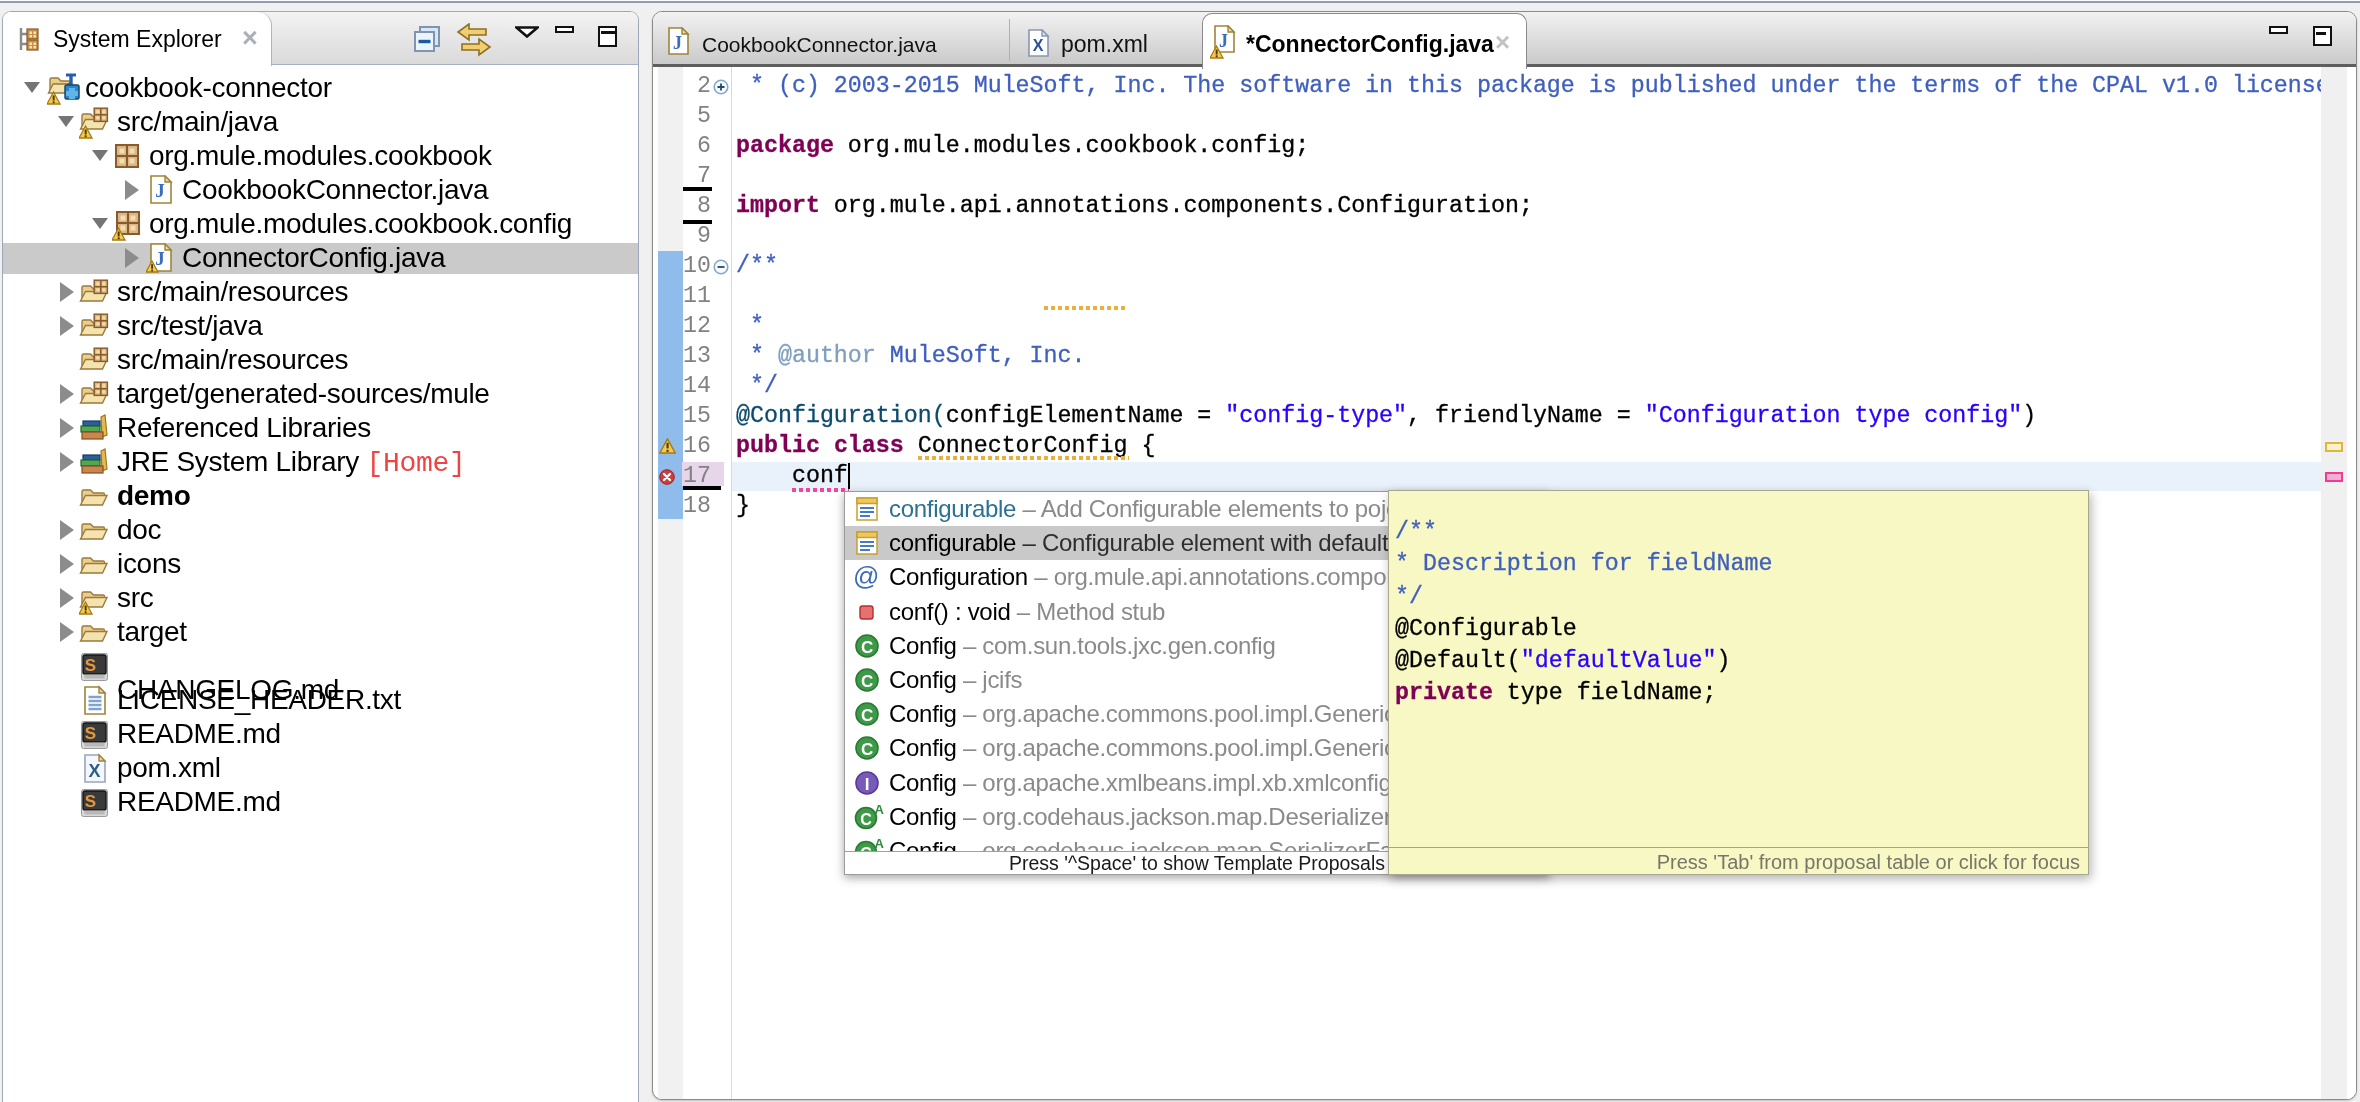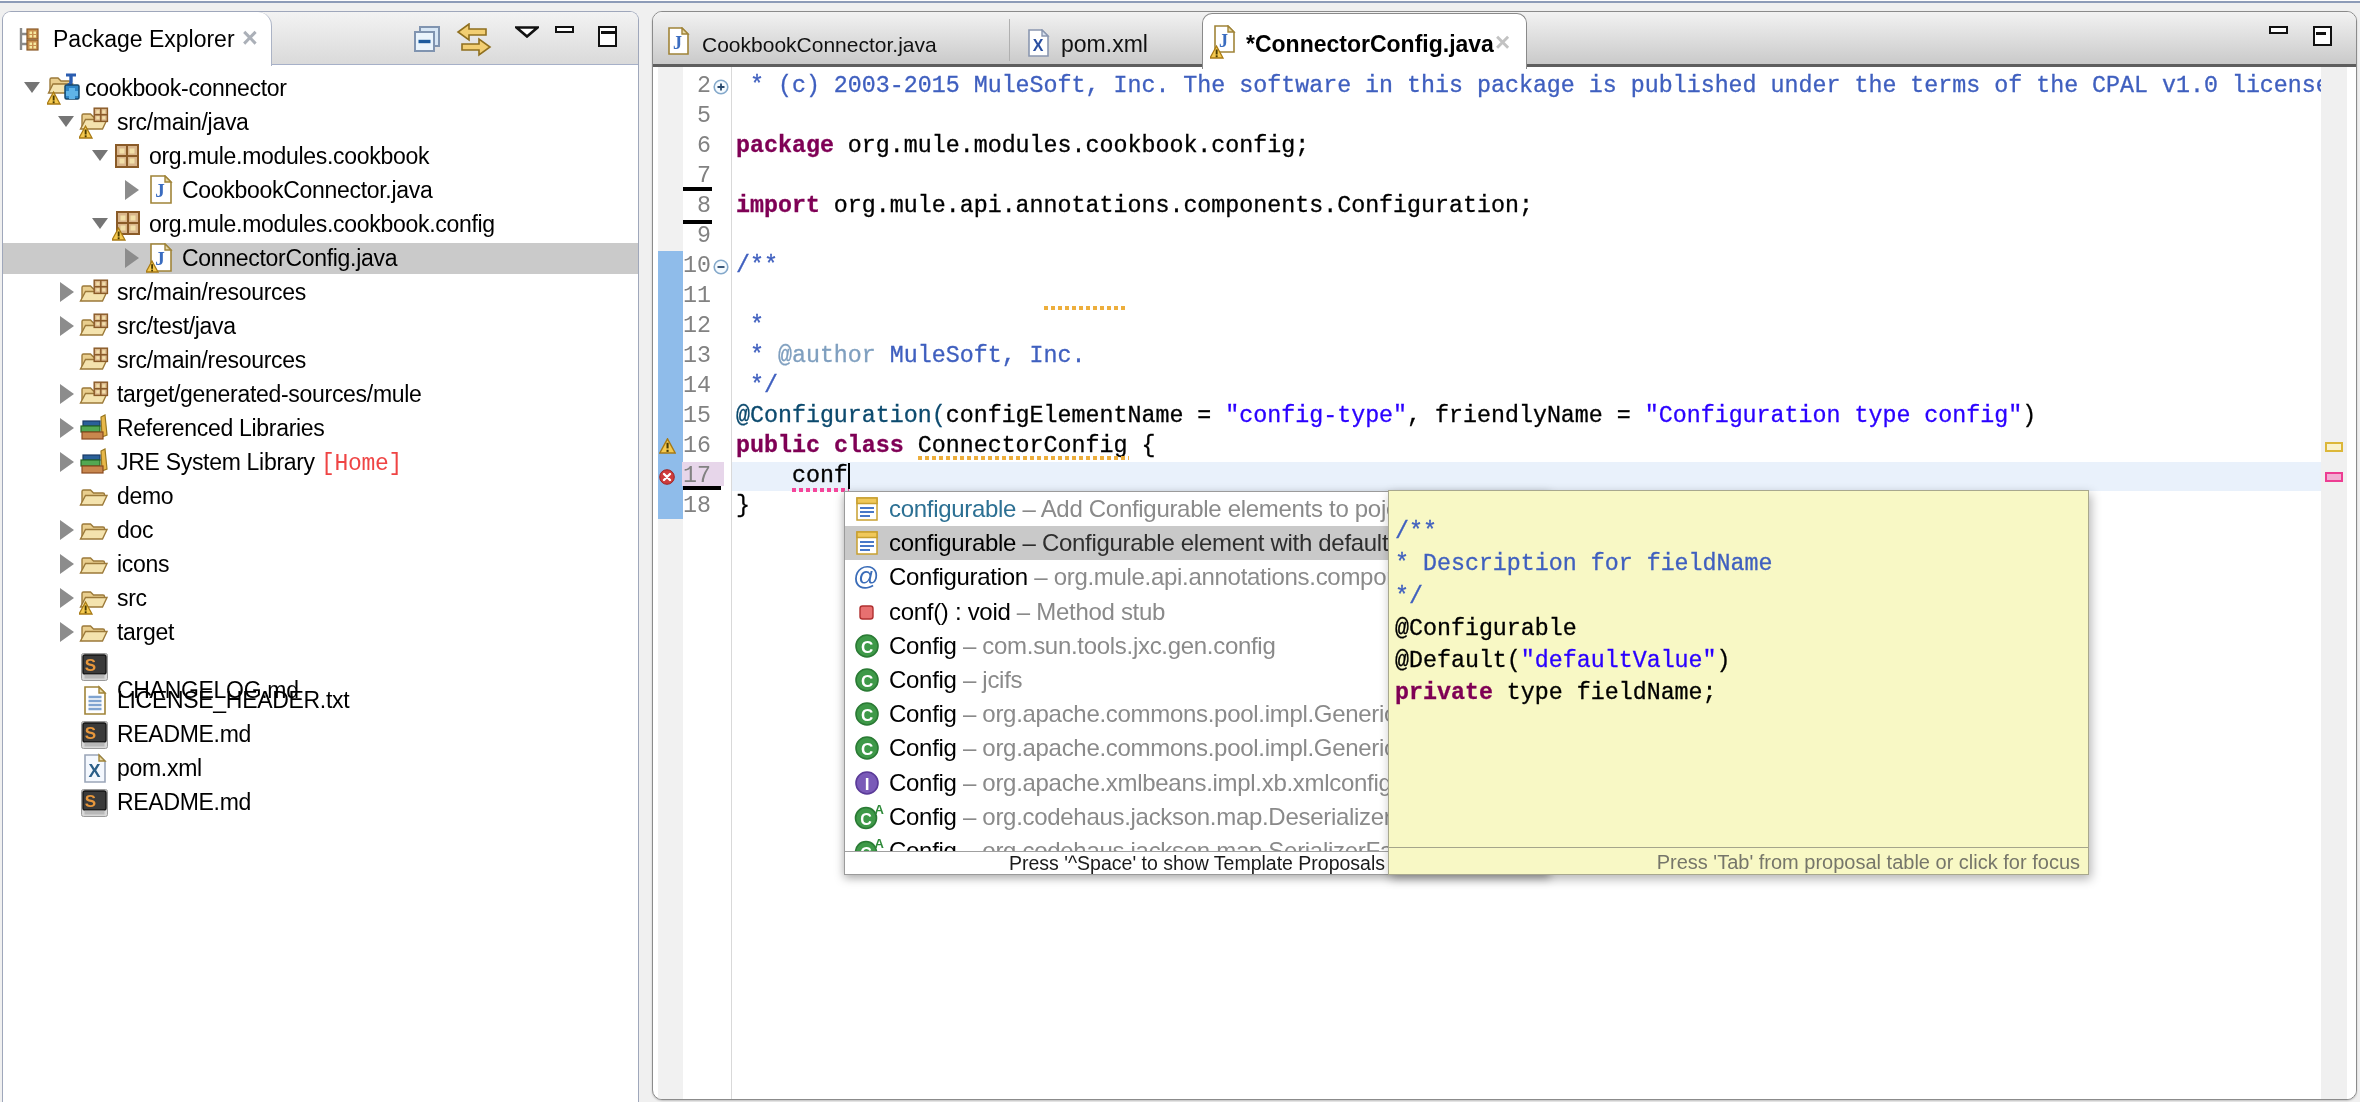--- a/index.html
+++ b/index.html
@@ -6,21 +6,21 @@
   body{width:2360px;height:1102px;background:#F0F0F0;font-family:"Liberation Sans",sans-serif;}
   #root{position:relative;width:2360px;height:1102px;overflow:hidden;}
   .abs{position:absolute;}
   .mono{font-family:"Liberation Mono",monospace;}
   .kw{color:#7F0055;font-weight:bold;}
   .str{color:#2A00FF;}
   .doc{color:#3F5FBF;}
   .tag{color:#7F9FBF;}
   .anno{color:#0c4a6e;}
   .cl{position:absolute;left:735px;white-space:pre;font-family:"Liberation Mono",monospace;font-size:23.3px;line-height:30px;height:30px;color:#000;-webkit-text-stroke:0.3px;}
-  .trow{position:absolute;height:30px;line-height:30px;font-size:23px;letter-spacing:-0.3px;color:#000;white-space:pre;}
+  .trow{position:absolute;height:30px;line-height:30px;font-size:28px;letter-spacing:-0.3px;color:#000;white-space:pre;}
   .tri-d{position:absolute;width:0;height:0;border-left:8px solid transparent;border-right:8px solid transparent;border-top:11px solid #757575;}
   .tri-r{position:absolute;width:0;height:0;border-top:10px solid transparent;border-bottom:10px solid transparent;border-left:14px solid #8C8C8C;}
   .licon{position:absolute;}
   .prow{position:absolute;left:0;height:34px;line-height:34px;font-size:24px;letter-spacing:-0.3px;white-space:pre;}
   .pname{color:#000;}
   .pdesc{color:#8A8A8A;}
 </style>
 </head>
 <body>
 <div id="root">
@@ -43,21 +43,21 @@
         <rect x="10.5" y="4.5" width="2.5" height="2.5" fill="#F7E9A0"></rect>
           <rect x="14.5" y="4.5" width="2.5" height="2.5" fill="#F7E9A0"></rect>
         <rect x="10.5" y="8" width="2.5" height="2.5" fill="#F7E9A0"></rect>
           <rect x="14.5" y="8" width="2.5" height="2.5" fill="#F7E9A0"></rect>
         <rect x="8" y="13" width="11" height="10" fill="#C78F4F" stroke="#8A5A28" stroke-width="1.2"></rect>
         <rect x="10.5" y="15.5" width="2.5" height="2.5" fill="#F7E9A0"></rect>
           <rect x="14.5" y="15.5" width="2.5" height="2.5" fill="#F7E9A0"></rect>
         <rect x="10.5" y="19" width="2.5" height="2.5" fill="#F7E9A0"></rect>
           <rect x="14.5" y="19" width="2.5" height="2.5" fill="#F7E9A0"></rect>
       </svg>
-      <div class="abs" style="left:52px;top:24px;height:28px;line-height:28px;font-size:23px;color:#000;">Package Explorer</div>
+      <div class="abs" style="left:52px;top:24px;height:28px;line-height:28px;font-size:23px;color:#000;">System Explorer</div>
       <div class="abs" style="left:241px;top:23px;height:28px;line-height:28px;font-size:27px;color:#ABB0B8;font-weight:bold;">×</div>
 
       <svg class="abs" style="left:412px;top:24px;" width="30" height="28" viewBox="0 0 30 28">
         <rect x="7" y="2" width="19" height="19" fill="#D8E7F5" stroke="#8094B0" stroke-width="2"></rect>
         <rect x="2" y="7" width="19" height="19" fill="#EAF4FC" stroke="#8094B0" stroke-width="2"></rect>
         <rect x="5.5" y="14.8" width="12" height="3.4" fill="#1B5A9E"></rect>
       </svg>
       <svg class="abs" style="left:455px;top:22px;" width="36" height="34" viewBox="0 0 36 34">
         <path d="M13 1 L13 6 L30 6 L30 12 L13 12 L13 17 L2 9 Z" fill="#F2CE72" stroke="#8F6F1F" stroke-width="1.6"></path>
         <path d="M23 16 L23 21 L6 21 L6 27 L23 27 L23 32 L34 24 Z" fill="#F2CE72" stroke="#8F6F1F" stroke-width="1.6"></path>
@@ -233,21 +233,21 @@
         <rect x="4" y="8" width="17" height="5" fill="#2A6099" stroke="#1A3A66" stroke-width="1.2"></rect>
         <rect x="2" y="13" width="19" height="6" fill="#52A852" stroke="#256625" stroke-width="1.2"></rect>
         <rect x="3" y="19" width="21" height="7" fill="#C8874E" stroke="#8A4A20" stroke-width="1.2"></rect>
       </svg>
       <div class="trow" style="left:116px;top:446px;">JRE System Library <span style="color:#ef4444;font-family:Liberation Mono, monospace;">[Home]</span></div>
 
       <svg class="licon" style="left:78px;top:480px;" width="32" height="32" viewBox="0 0 32 32">
         <path d="M3 24 L3 10.5 Q3 9 4.5 9 L11.5 9 L14.5 12 L24 12 Q25.5 12 25.5 13.5 L25.5 15.5 L7 15.5 Z" fill="#E9CE8E" stroke="#9C7A3A" stroke-width="1.4"></path>
         <path d="M1.5 24 L6.5 14.5 L28 14.5 L23.5 24 Z" fill="#F4E3AE" stroke="#9C7A3A" stroke-width="1.4"></path>
       </svg>
-      <div class="trow" style="left:116px;top:480px;">demo</div>
+      <div class="trow" style="left:116px;top:480px;font-weight:bold;">demo</div>
 
       <div class="tri-r" style="left:59px;top:519px;"></div>
       <svg class="licon" style="left:78px;top:514px;" width="32" height="32" viewBox="0 0 32 32">
         <path d="M3 24 L3 10.5 Q3 9 4.5 9 L11.5 9 L14.5 12 L24 12 Q25.5 12 25.5 13.5 L25.5 15.5 L7 15.5 Z" fill="#E9CE8E" stroke="#9C7A3A" stroke-width="1.4"></path>
         <path d="M1.5 24 L6.5 14.5 L28 14.5 L23.5 24 Z" fill="#F4E3AE" stroke="#9C7A3A" stroke-width="1.4"></path>
       </svg>
       <div class="trow" style="left:116px;top:514px;">doc</div>
 
       <div class="tri-r" style="left:59px;top:553px;"></div>
       <svg class="licon" style="left:78px;top:548px;" width="32" height="32" viewBox="0 0 32 32">

